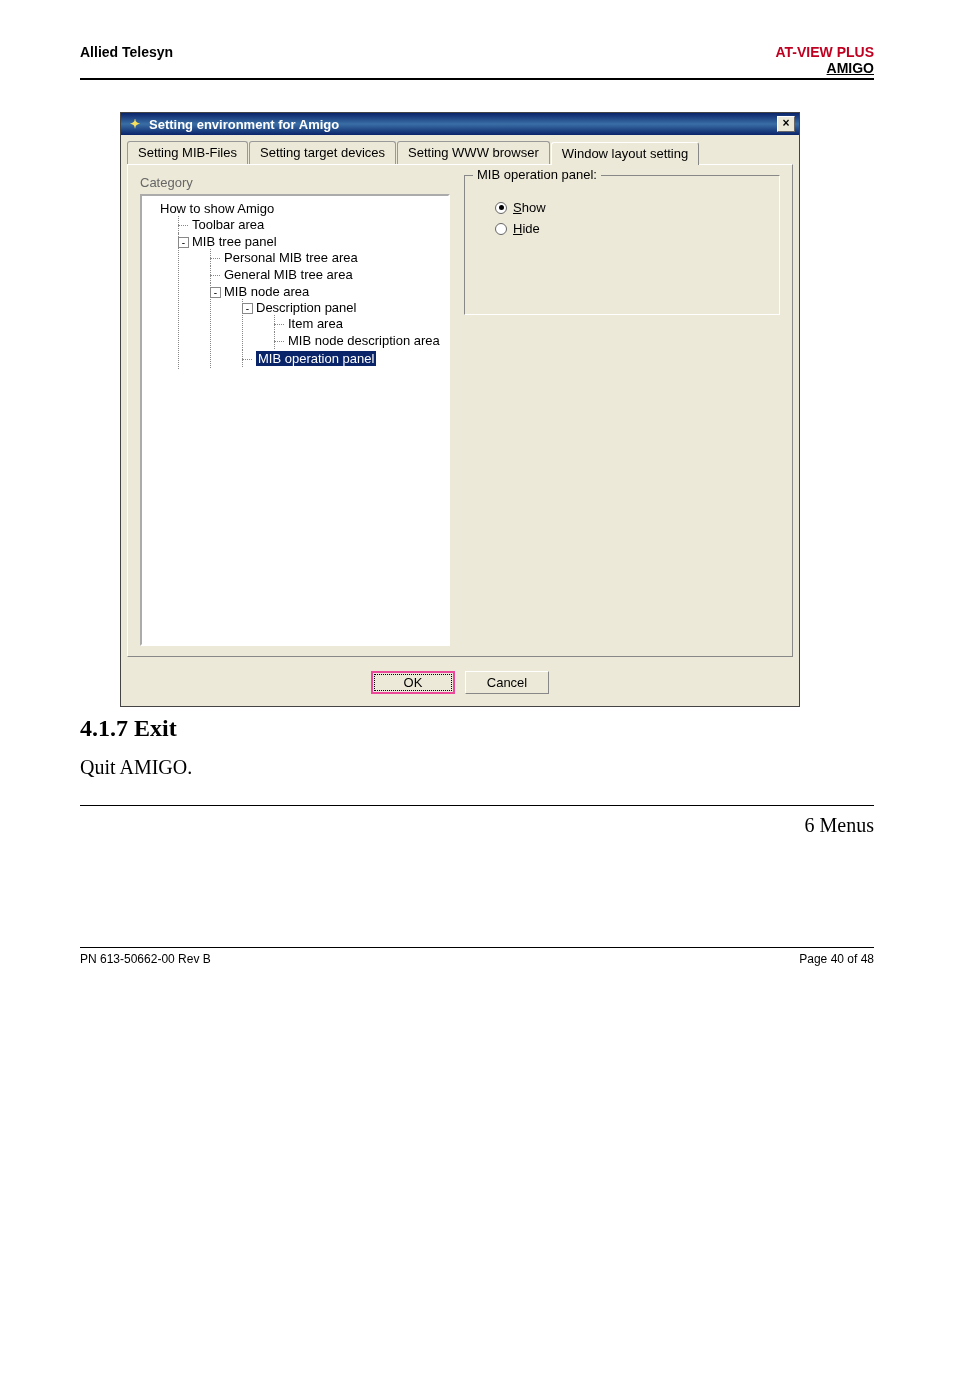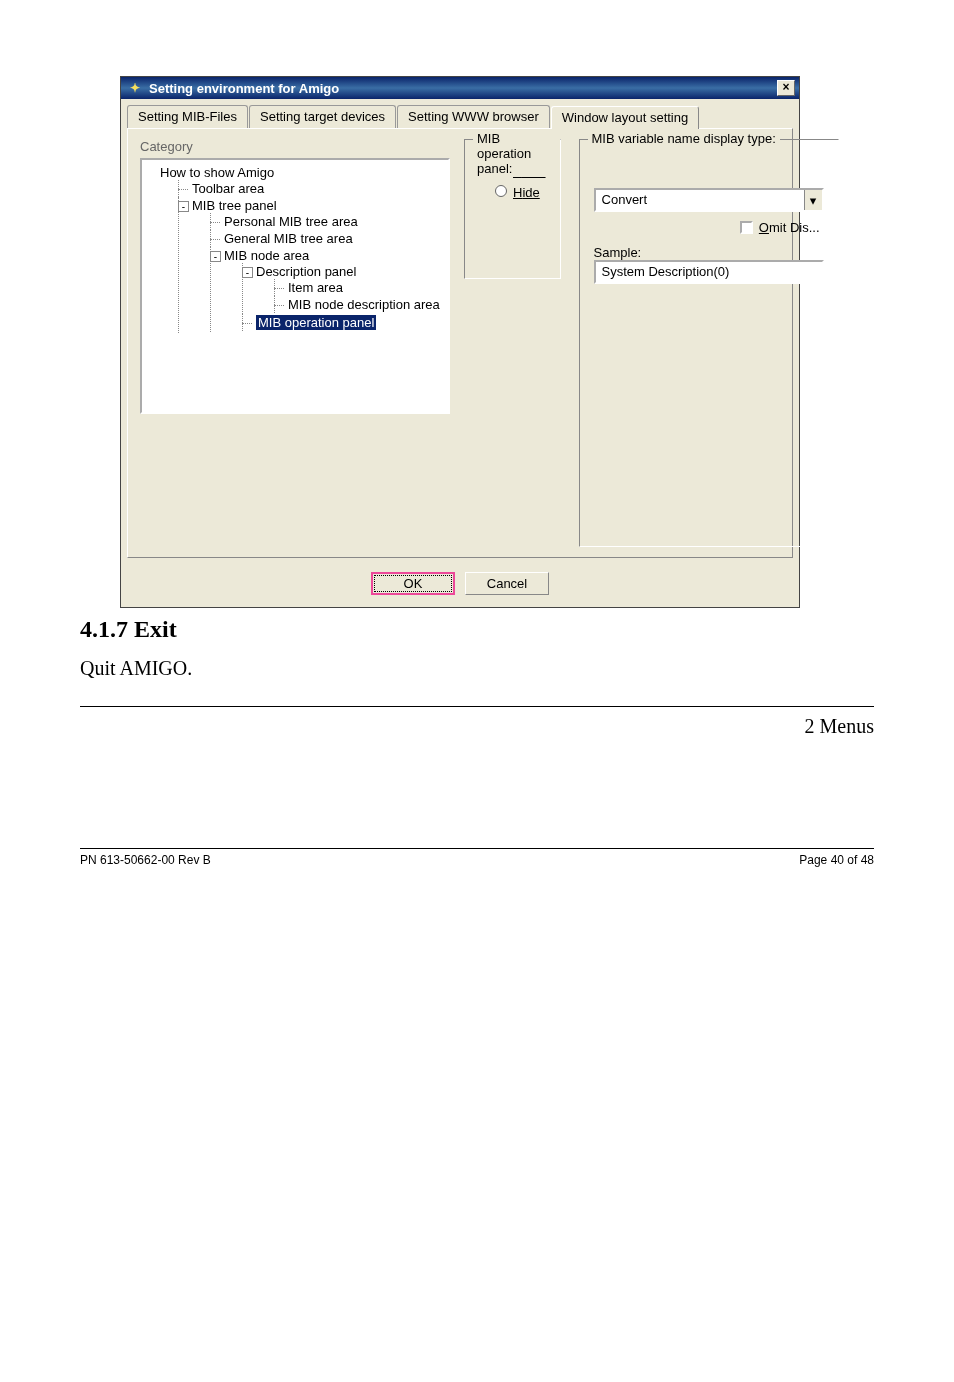--- a/index.html
+++ b/index.html
@@ -98,26 +98,26 @@
   .tab-panel {
     margin: 0 6px 6px 6px;
     border: 1px solid #fff;
     border-right-color: #888; border-bottom-color: #888;
     padding: 10px 12px 10px 12px;
     display: flex;
     gap: 14px;
     min-height: 430px;
   }
   .left-col { flex: 0 0 310px; }
-  .right-col { flex: 1; display:flex; flex-direction:row; gap:18px; }
+  .right-col { flex: 1; display:flex; flex-direction:column; }
   .label-txt { color: #666; font-size: 13px; margin-bottom: 4px; }
   .treebox {
     border: 2px inset #fff;
     background: #fff;
-    height: 256px;
+    height: 452px;
     padding: 4px 2px;
     font-size: 13px;
     overflow: hidden;
   }
   .tree ul { list-style: none; margin: 0; padding-left: 18px; }
   .tree > ul { padding-left: 2px; }
   .tree li { position: relative; padding: 1px 0 1px 14px; white-space: nowrap; }
   .tree li::before {
     content: "";
     position: absolute;
@@ -153,21 +153,21 @@
     position: relative;
     padding: 18px 14px 14px 14px;
   }
   .groupbox-legend {
     position: absolute;
     top: -9px; left: 8px;
     background: #ece9d8;
     padding: 0 4px;
     font-size: 13px;
   }
-  .radio-row { display: flex; align-items: flex-start; gap: 6px; margin: 6px 0; padding-left: 16px; text-decoration: underline; }
+  .radio-row { display: flex; align-items: center; gap: 6px; margin: 6px 0; padding-left: 16px; }
   .radio-dot {
     width: 12px; height: 12px; border-radius: 50%;
     border: 1px solid #666; background: #fff;
     display: inline-flex; align-items: center; justify-content: center;
   }
   .radio-dot.checked::after {
     content: ""; width: 5px; height: 5px; background: #000; border-radius: 50%;
   }
   .underline-first::first-letter { text-decoration: underline; }
   .combo {
@@ -229,20 +229,27 @@
     font-family: Verdana, Arial, sans-serif;
     font-size: 12px;
     padding-top: 4px;
   }
 </style>
 </head>
 <body>
 
 <div class="page">
 
+  <div class="header-row">
+    <div class="header-left">Allied Telesyn</div>
+    <div class="header-right">
+      <div class="line1">AT-VIEW PLUS</div>
+      <div class="line2">AMIGO</div>
+    </div>
+  </div>
 
   <div class="screenshot-wrap">
     <div class="dialog">
 
       <div class="titlebar">
         <div class="titlebar-left">
           <span class="titlebar-icon">✦</span>
           <span>Setting environment for Amigo</span>
         </div>
         <div class="close-btn">×</div>
@@ -298,49 +305,35 @@
             <div class="radio-row">
               <span class="radio-dot checked"></span>
               <span class="underline-first">Show</span>
             </div>
             <div class="radio-row">
               <span class="radio-dot"></span>
               <span class="underline-first">Hide</span>
             </div>
           </div>
 
-          <div class="groupbox" style="flex:1;">
-            <div class="groupbox-legend">MIB variable name display type:</div>
-            <div style="height:30px;"></div>
-            <div class="combo">
-              <div class="combo-text">Convert</div>
-              <div class="combo-btn">▾</div>
-            </div>
-            <div class="check-row">
-              <span class="checkbox"></span>
-              <span class="underline-first">Omit Dis...</span>
-            </div>
-            <div style="margin-top:10px;">Sample:</div>
-            <div class="sample-input">System Description(0)</div>
-          </div>
         </div>
       </div>
 
       <div class="btnrow">
         <div class="btn default">OK</div>
         <div class="btn">Cancel</div>
       </div>
     </div>
   </div>
 
 
   <div class="h417">4.1.7 Exit</div>
   <div class="body-txt">Quit AMIGO.</div>
 
   <hr class="sep">
-  <div class="menus-right">2 Menus</div>
+  <div class="menus-right">6 Menus</div>
 
   <div class="footer">
     <span>PN 613-50662-00 Rev B</span>
     <span>Page 40 of 48</span>
   </div>
 
 </div>
 
 </body></html>

